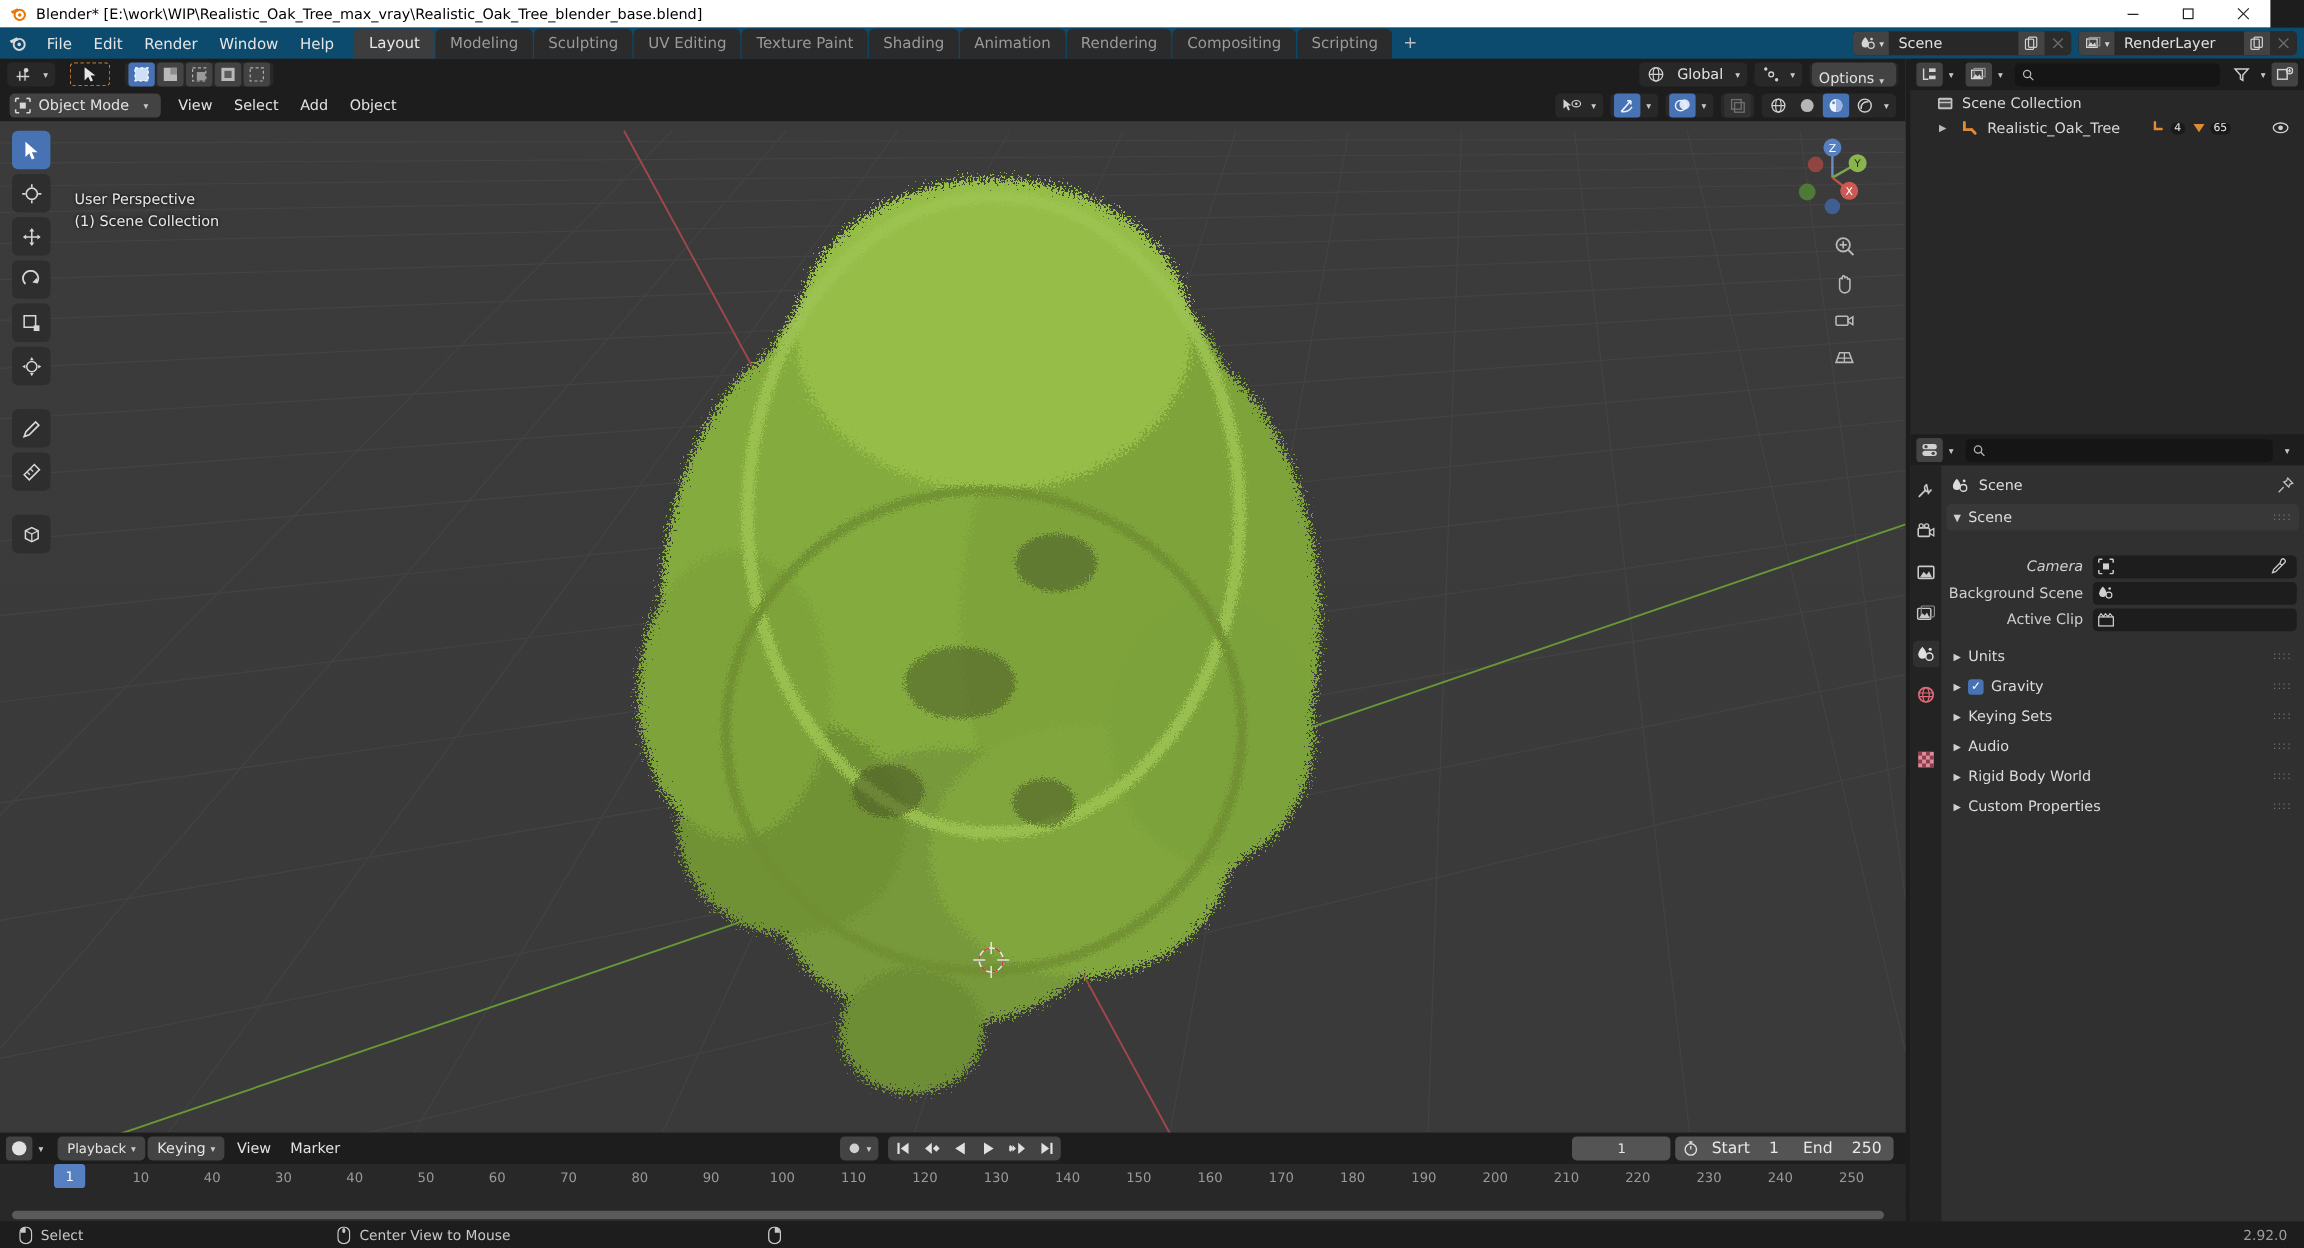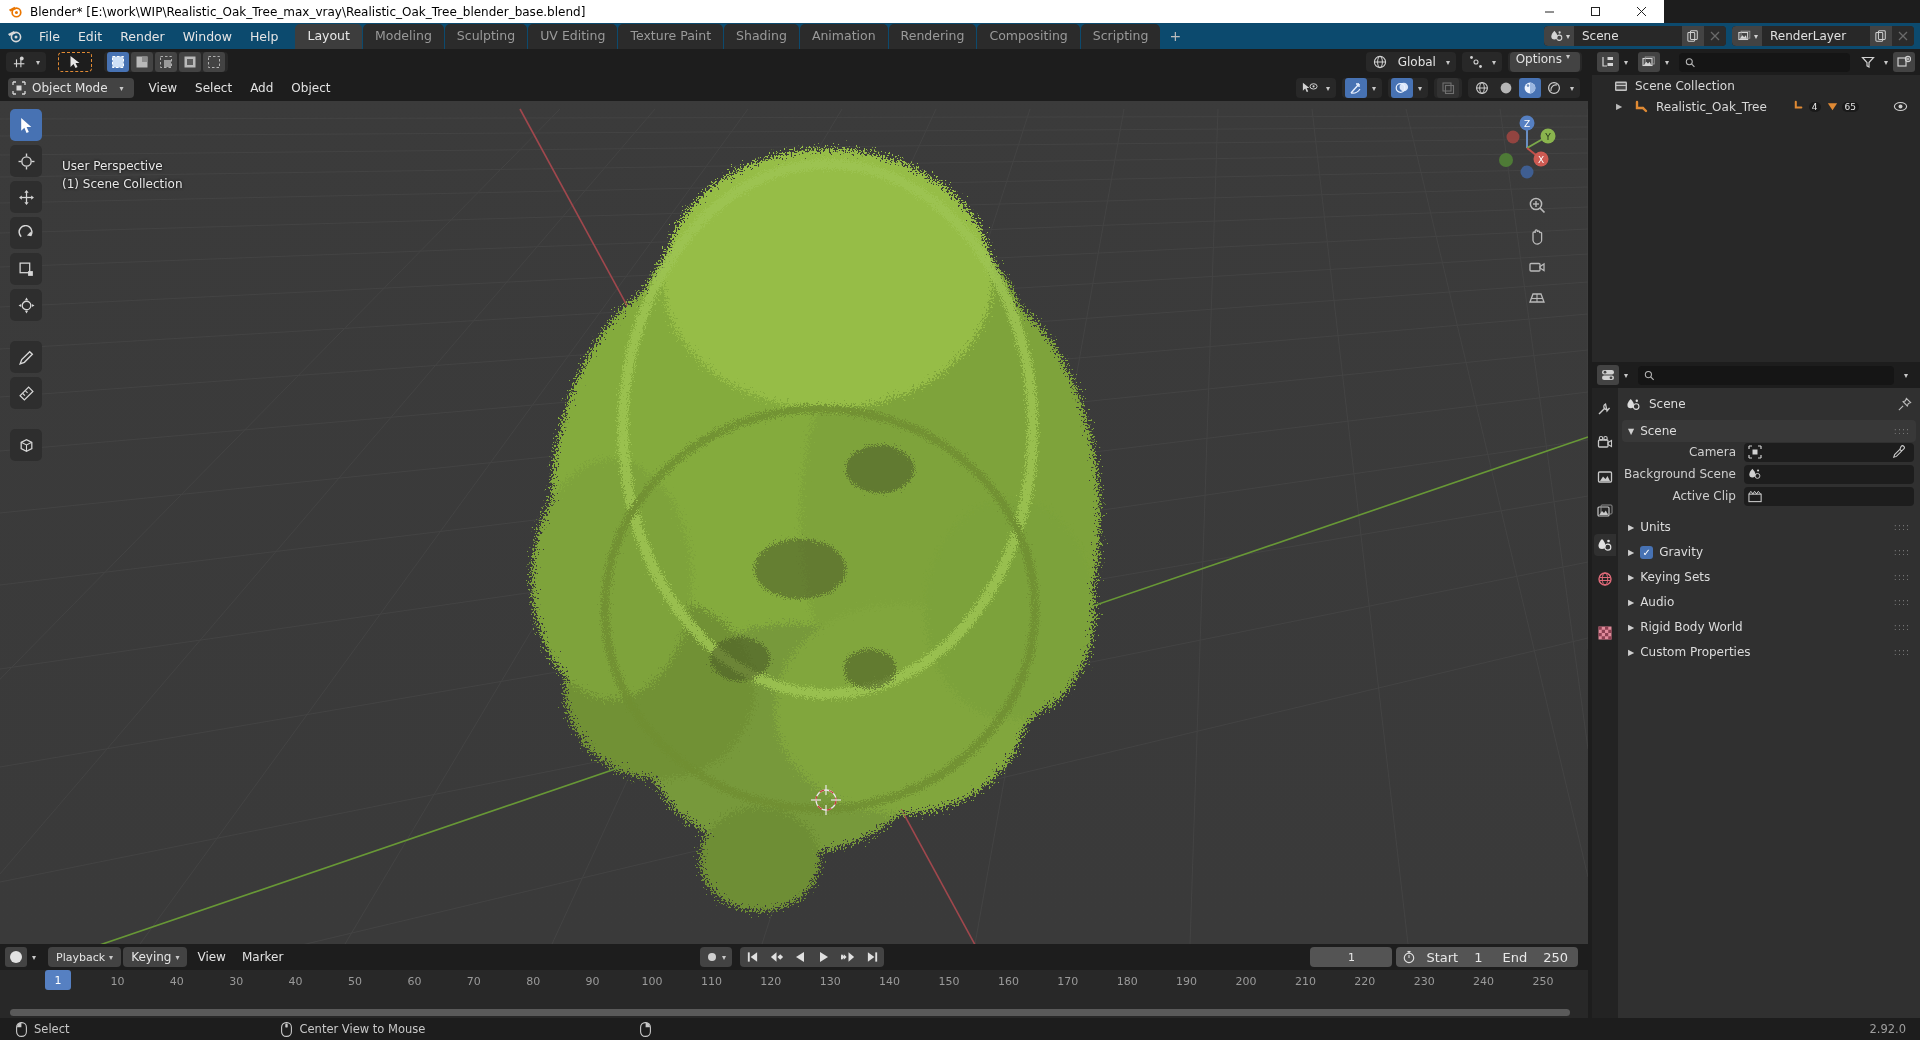--- a/index.html
+++ b/index.html
@@ -6,21 +6,21 @@
   html, body {
     width: 1920px; height: 1040px;
     background: #1d1d1d;
     font-family: "DejaVu Sans", sans-serif;
     overflow: hidden;
   }
   body { position: relative; }
 
   
   #titlebar {
-    position: absolute; left: 0; top: 0; width: 1664px; height: 23px;
+    position: absolute; left: 0; top: 0; width: 1892px; height: 23px;
     background: #ffffff; display: flex; align-items: center;
   }
   #titlebar .blender-logo { margin-left: 8px; margin-right: 7px; display:flex; }
   #titlebar .title-text {
     font-size: 12px; color: #000; white-space: nowrap;
     font-family: "DejaVu Sans", sans-serif;
   }
   #titlebar .wincontrols { margin-left: auto; display: flex; height: 23px; }
   #titlebar .wincontrols > div {
     width: 46px; height: 23px; display: flex; align-items: center; justify-content: center;
@@ -113,21 +113,21 @@
   
   #vp-gizmo { position: absolute; right: 24px; top: 62px; width: 74px; height: 74px; }
   #vp-rightbtns {
     position: absolute; right: 40px; top: 145px;
     display: flex; flex-direction: column; gap: 9px; align-items: center;
   }
   #vp-rightbtns .rb { width: 22px; height: 22px; display:flex; align-items:center; justify-content:center; opacity: .85; }
 
   
   #vp-options {
-    position: absolute; right: 8px; top: 3px; display:flex; align-items:flex-start;
+    position: absolute; right: 8px; top: 3px; display:flex; align-items:flex-end;
     background:#434343; border-radius:4px; height:20px; padding: 0 6px;
   }
   #vp-options .lbl { font-size: 12px; color: #e2e2e2; }
 
   
   #outliner {
     position: absolute; left: 1592px; top: 49px; width: 328px; height: 313px;
     background: #282828;
   }
   #outliner-header {
@@ -928,21 +928,21 @@
           </svg>
       </span>
     </div>
 
     <div class="prop-panel-head">
       <span class="tri">▼</span>
       <span>Scene</span>
       <span class="grip">::::</span>
     </div>
 
-    <div class="prop-row" style="margin-top:0;">
+    <div class="prop-row" style="margin-top:20px;font-style:italic;">
       <span class="prop-label">Camera</span>
       <div class="prop-field">
         <span>
           <svg width="14" height="14" viewBox="0 0 14 14">
               <path d="M1 1 H4 M1 1 V4 M13 1 H10 M13 1 V4 M1 13 H4 M1 13 V10 M13 13 H10 M13 13 V10" stroke="#d0d0d0" stroke-width="1.2" fill="none"></path>
               <rect x="4.5" y="4.5" width="5" height="5" fill="#d0d0d0"></rect>
             </svg>
         </span>
         <span class="val"></span>
         <span class="eyedrop">

